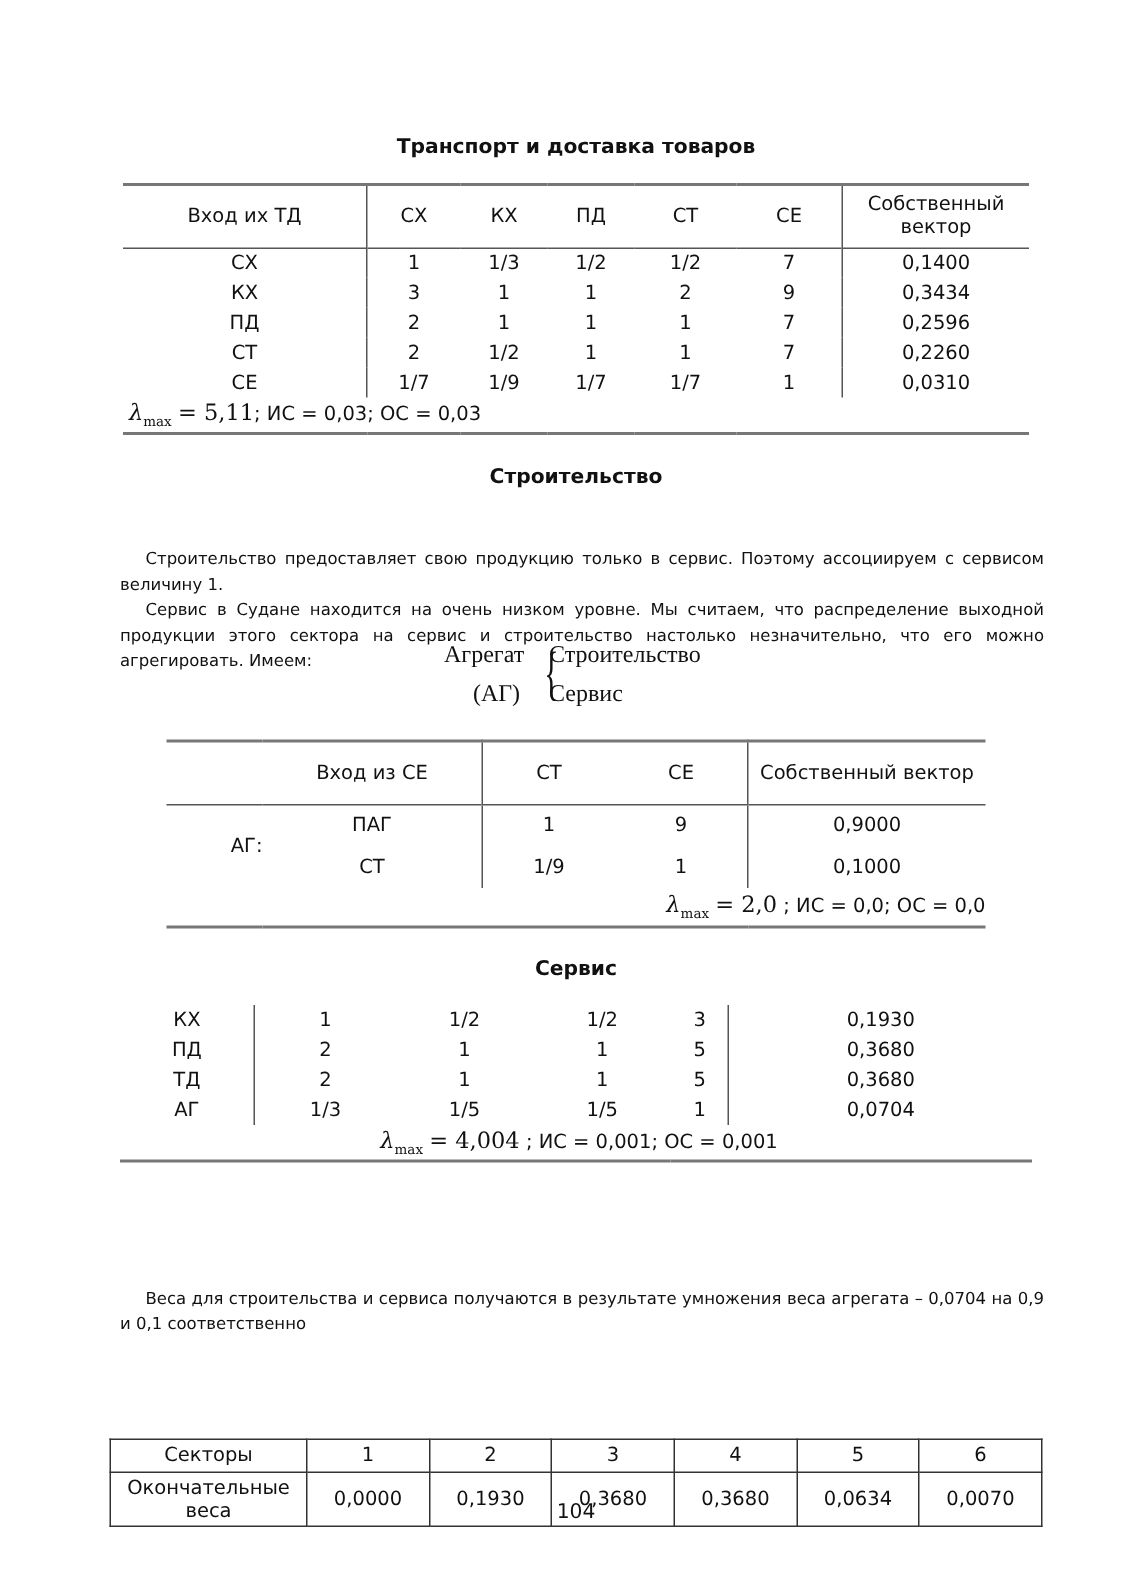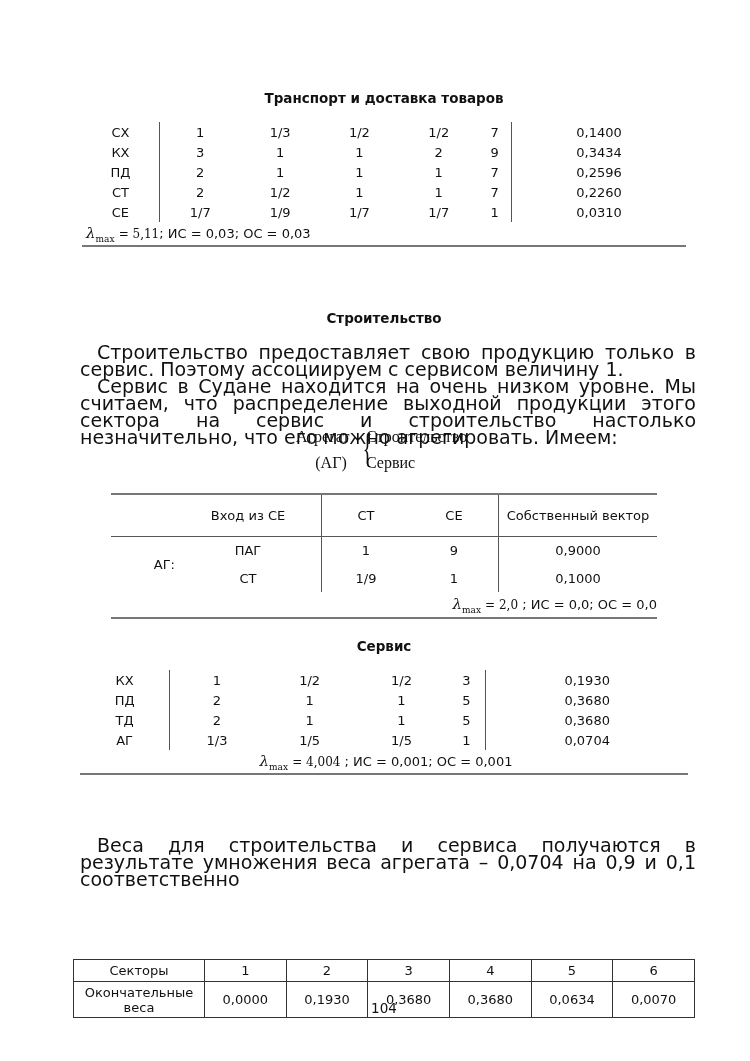--- a/index.html
+++ b/index.html
@@ -8,32 +8,41 @@
   .abs { position: absolute; }
   .title { font-weight: bold; font-size: 13.5px; text-align: center; }
   table { border-collapse: collapse; font-size: 13px; }
   td, th { font-weight: normal; padding: 0; text-align: center; }
   .rule-top { border-top: 2px solid #777; }
   .rule-bot { border-bottom: 2px solid #777; }
   .vsep { border-right: 1.5px solid #555; }
   .hsep { border-bottom: 1.5px solid #555; }
   .lam { font-family: "DejaVu Serif", serif; font-style: italic; font-size: 15px; }
   .lam sub { font-size: 9px; font-style: normal; }
-  .num { font-family: "DejaVu Serif", serif; font-size: 12px; }
-  .para { font-size: 19px; line-height: 17px; text-align: justify; }
+  .num { font-family: "DejaVu Serif", serif; font-size: 15px; }
+  .para { font-size: 11px; line-height: 17px; text-align: justify; margin-top: 20px; }
   .serif { font-family: "Liberation Serif", serif; font-size: 16px; }
   .grid td { border: 1px solid #333; }
 </style>
 </head>
 <body>
 
 <div class="abs title" style="left:0; width:768px; top:90px;">Транспорт и доставка товаров</div>
 
 <table class="abs" style="left:82px; top:122px; width:604px;">
   <tbody>
+      <tr class="rule-top hsep" style="height:42px;">
+    <td class="vsep" style="width:162px;">Вход их ТД</td>
+    <td style="width:62px;">СХ</td>
+    <td style="width:58px;">КХ</td>
+    <td style="width:58px;">ПД</td>
+    <td style="width:68px;">СТ</td>
+    <td class="vsep" style="width:70px;">СЕ</td>
+    <td style="line-height:15px;">Собственный вектор</td>
+  </tr>
   <tr style="height:20px;">
     <td class="vsep">СХ</td>
     <td>1</td>
     <td>1/3</td>
     <td>1/2</td>
     <td>1/2</td>
     <td class="vsep">7</td>
     <td>0,1400</td>
   </tr>
   <tr style="height:20px;">

